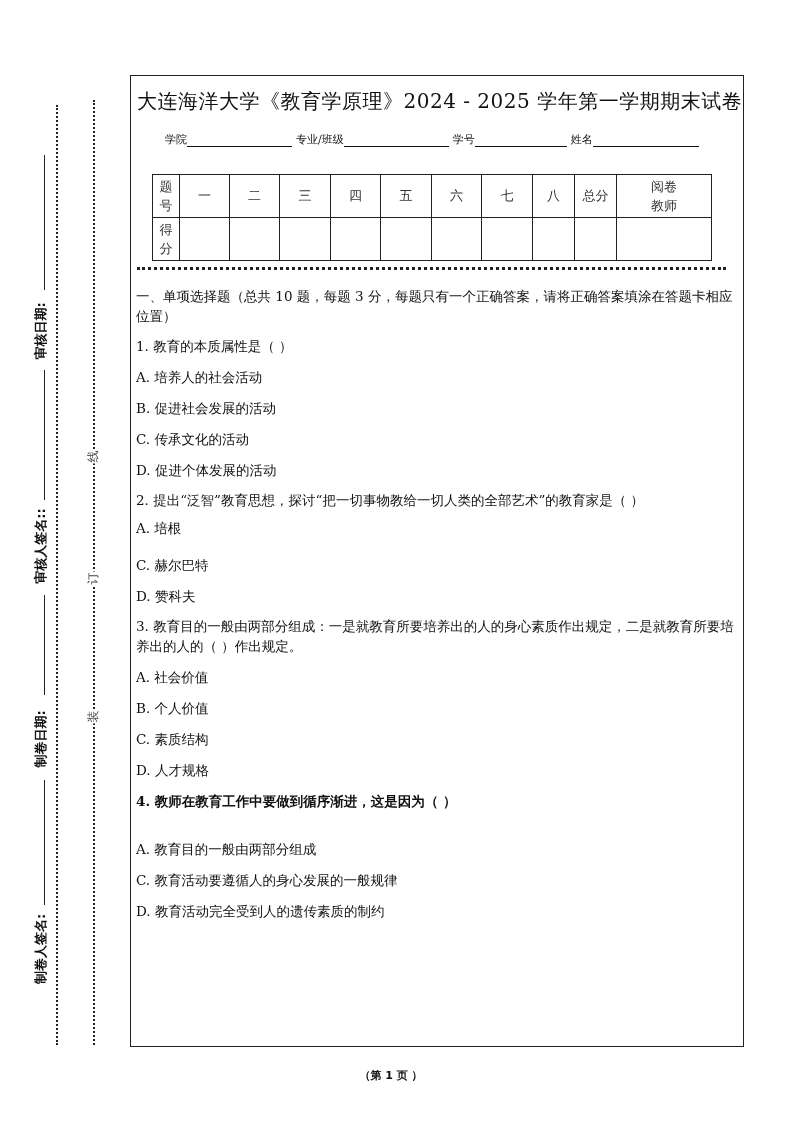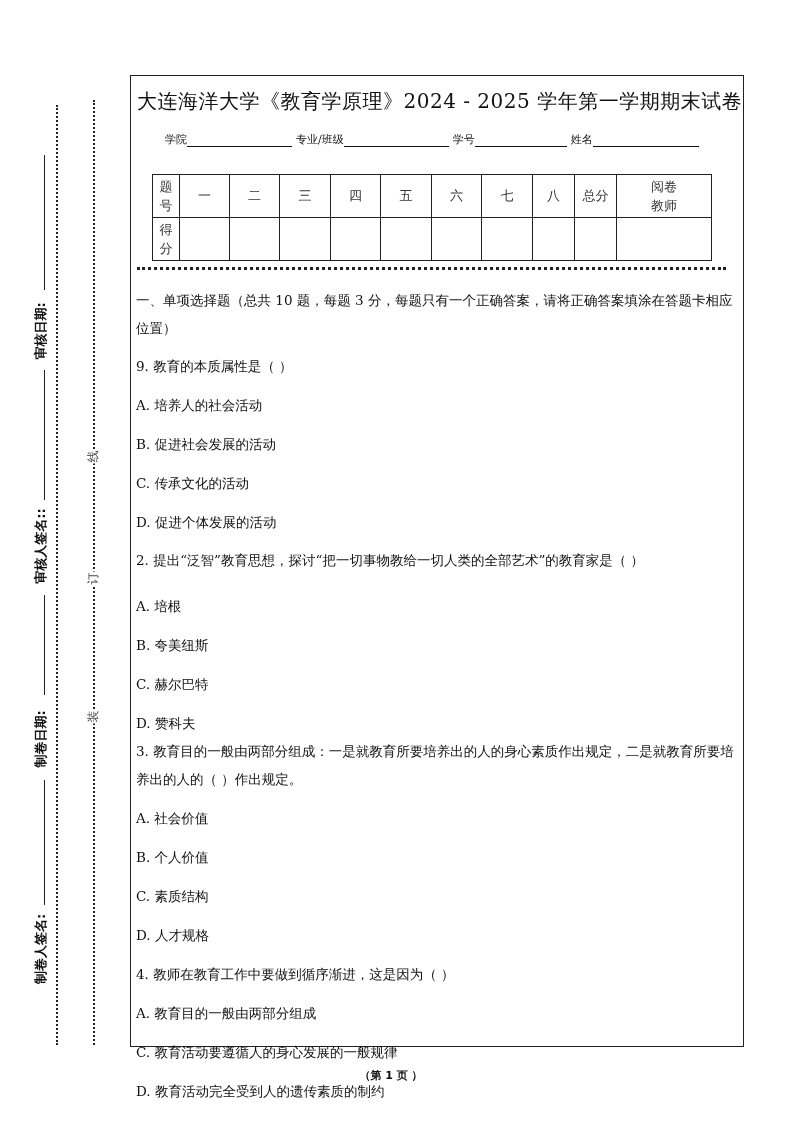--- a/index.html
+++ b/index.html
@@ -9,21 +9,21 @@
   .vline{position:absolute;width:0;border-left:1px solid #222;}
   .vlabel{position:absolute;transform:rotate(-90deg);transform-origin:center center;white-space:nowrap;font-family:"DejaVu Sans",sans-serif;font-weight:bold;font-size:13px;color:#111;}
   .vmark{position:absolute;transform:rotate(-90deg);font-size:12px;color:#444;background:#fff;padding:0 1px;}
   .frame{position:absolute;left:130px;top:75px;width:614px;height:972px;border:1px solid #222;box-sizing:border-box;}
   .title{position:absolute;left:6px;top:12px;width:604px;font-size:20px;letter-spacing:0.5px;white-space:nowrap;}
   .info{position:absolute;left:34px;top:56px;font-size:11px;white-space:nowrap;display:flex;align-items:flex-end;}
   .info .blank{display:inline-block;border-bottom:1px solid #111;height:14px;}
   table.score{position:absolute;left:21px;top:98px;border-collapse:collapse;font-size:13px;}
   table.score td{border:1px solid #222;text-align:center;color:#333;padding:0;}
   .sep{position:absolute;left:6px;top:191px;width:589px;border-top:3px dotted #222;}
-  .content{position:absolute;left:5px;top:210px;width:604px;font-size:13.5px;line-height:28px;}
+  .content{position:absolute;left:5px;top:210px;width:604px;font-size:13.5px;line-height:20px;}
   .content p{margin:0;}
   .footer{position:absolute;left:0;top:1068px;width:782px;text-align:center;font-family:"DejaVu Sans",sans-serif;font-weight:bold;font-size:11px;}
 </style>
 </head>
 <body>
 
 <div class="margin-area">
   <div class="vdots" style="left:56px;top:105px;height:940px;"></div>
   <div class="vdots" style="left:93px;top:100px;height:945px;"></div>
 
@@ -86,45 +86,44 @@
     </tr>
   </tbody>
     </table>
 
   <div class="sep"></div>
 
   <div class="content">
     <p style="margin-bottom:10px;">一、单项选择题（总共 10 题，每题 3 分，每题只有一个正确答案，请将正确答案填涂在答题卡相应位置）</p>
 
     <div>
-      <p style="margin-bottom:11px;">9. 教育的本质属性是（   ）</p>
+      <p style="margin-bottom:11px;">1. 教育的本质属性是（   ）</p>
       <p style="margin-bottom:11px;">A. 培养人的社会活动</p>
       <p style="margin-bottom:11px;">B. 促进社会发展的活动</p>
       <p style="margin-bottom:11px;">C. 传承文化的活动</p>
       <p style="margin-bottom:10px;">D. 促进个体发展的活动</p>
     </div>
 
     <div>
-      <p style="margin-bottom:18px;">2. 提出“泛智”教育思想，探讨“把一切事物教给一切人类的全部艺术”的教育家是（   ）</p>
-      <p style="margin-bottom:11px;">A. 培根</p>
-      <p style="margin-bottom:11px;">B. 夸美纽斯</p>
+      <p style="margin-bottom:8px;">2. 提出“泛智”教育思想，探讨“把一切事物教给一切人类的全部艺术”的教育家是（   ）</p>
+      <p style="margin-bottom:17px;">A. 培根</p>
       <p style="margin-bottom:11px;">C. 赫尔巴特</p>
-      <p style="margin-bottom:0;">D. 赞科夫</p>
+      <p style="margin-bottom:10px;">D. 赞科夫</p>
     </div>
 
     <div>
       <p style="margin-bottom:11px;">3. 教育目的一般由两部分组成：一是就教育所要培养出的人的身心素质作出规定，二是就教育所要培养出的人的（   ）作出规定。</p>
       <p style="margin-bottom:11px;">A. 社会价值</p>
       <p style="margin-bottom:11px;">B. 个人价值</p>
       <p style="margin-bottom:11px;">C. 素质结构</p>
       <p style="margin-bottom:11px;">D. 人才规格</p>
     </div>
 
     <div>
-      <p style="margin-bottom:11px;">4. 教师在教育工作中要做到循序渐进，这是因为（   ）</p>
+      <p style="margin-bottom:28px;font-weight:bold;">4. 教师在教育工作中要做到循序渐进，这是因为（   ）</p>
       <p style="margin-bottom:11px;">A. 教育目的一般由两部分组成</p>
       <p style="margin-bottom:11px;">C. 教育活动要遵循人的身心发展的一般规律</p>
       <p>D. 教育活动完全受到人的遗传素质的制约</p>
     </div>
   </div>
 </div>
 
 <div class="footer">（第 1 页 ）</div>
 
 </body></html>

